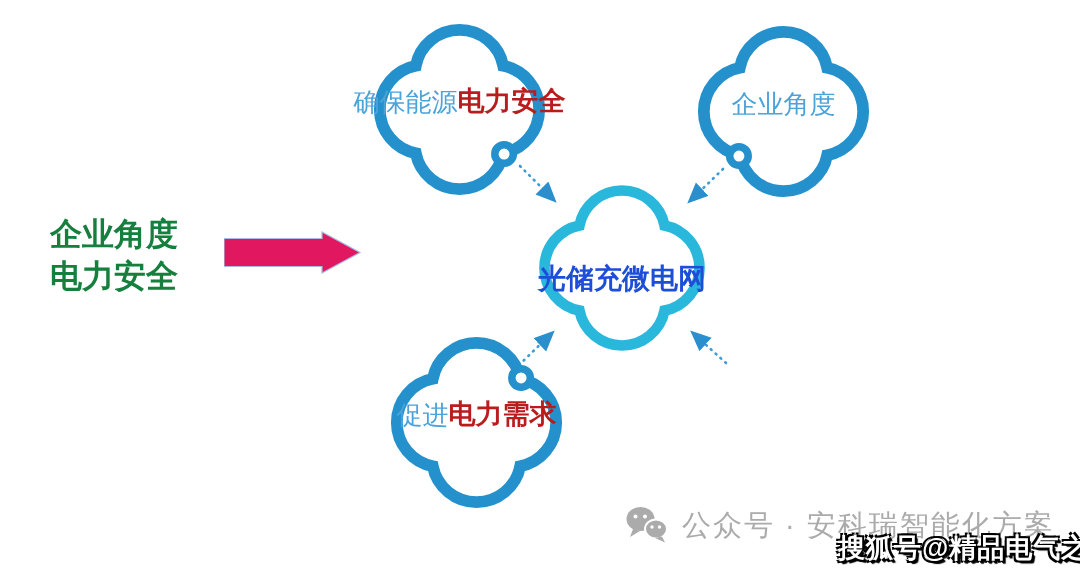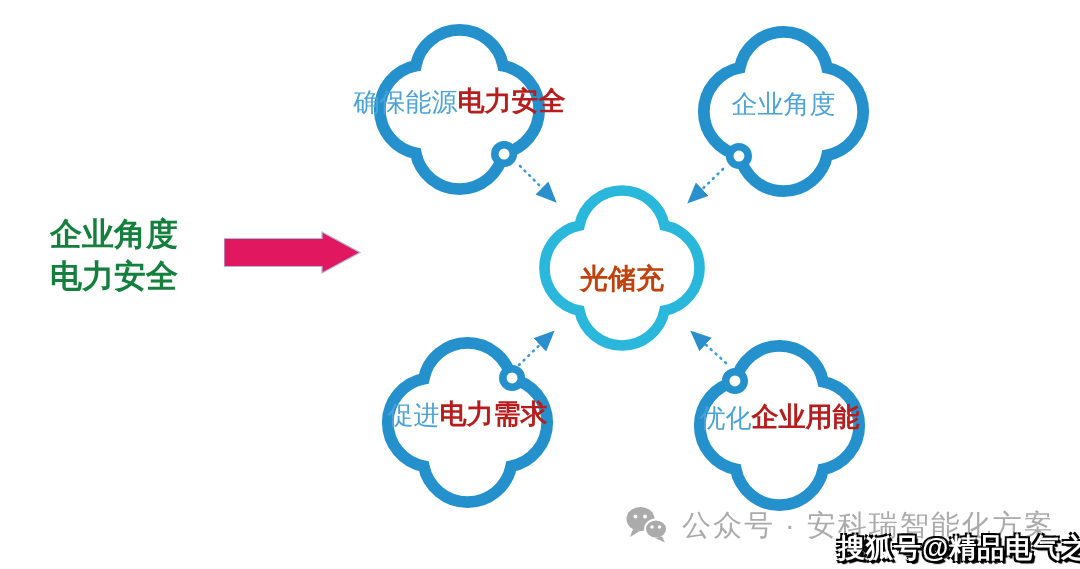--- a/index.html
+++ b/index.html
@@ -30,21 +30,21 @@
   .cloud-text {
     position:absolute; inset:0; z-index:2;
     display:flex; flex-direction:row; align-items:center; justify-content:center;
     text-align:center; white-space:nowrap;
   }
   .cloud-text.lift { padding-bottom:16px; }
   .cloud-text.drop { padding-top:22px; }
   .l1 { font-size:26px; color:#4BA3DA; line-height:30px; }
   .l2 { font-size:27px; color:#b91c1c; font-weight:bold; line-height:33px; }
   .cloud-center .l1, .cloud-center .l2 {
-    color:#c2410c; font-weight:bold; font-size:28px; line-height:36px;
+    color:#1d4ed8; font-weight:bold; font-size:28px; line-height:36px;
   }
 
   
   .connectors { position:absolute; left:0; top:0; z-index:1; }
   .connectors line {
     stroke:#3E9BD6; stroke-width:2.6;
     stroke-dasharray:1 5.5; stroke-linecap:round;
   }
 
   
@@ -104,48 +104,39 @@
   <div class="cloud" style="left:691px; top:19px;">
     <svg viewBox="-110 -110 220 220">
       <path class="quatrefoil" d="M -52 -52 A 53 53 0 0 1 52 -52 A 53 53 0 0 1 52 52 A 53 53 0 0 1 -52 52 A 53 53 0 0 1 -52 -52 Z"></path>
       <circle class="node-ring" cx="-53" cy="53" r="11"></circle>
     </svg>
     <div class="cloud-text lift">
       <div class="l1">企业角度</div>
     </div>
   </div>
 
-  <div class="cloud" style="left:375px; top:330px;">
+  <div class="cloud" style="left:384px; top:330px;">
     <svg viewBox="-110 -110 220 220">
       <path class="quatrefoil" d="M -52 -52 A 53 53 0 0 1 52 -52 A 53 53 0 0 1 52 52 A 53 53 0 0 1 -52 52 A 53 53 0 0 1 -52 -52 Z"></path>
       <circle class="node-ring" cx="53" cy="-53" r="11"></circle>
     </svg>
     <div class="cloud-text lift">
       <div class="l1">促进</div>
       <div class="l2">电力需求</div>
     </div>
   </div>
 
-  <div class="cloud" style="left:687px; top:333px;">
-    <svg viewBox="-110 -110 220 220">
-      <path class="quatrefoil" d="M -52 -52 A 53 53 0 0 1 52 -52 A 53 53 0 0 1 52 52 A 53 53 0 0 1 -52 52 A 53 53 0 0 1 -52 -52 Z"></path>
-      <circle class="node-ring" cx="-53" cy="-53" r="11"></circle>
-    </svg>
-    <div class="cloud-text lift">
-      <div class="l1">优化</div>
-      <div class="l2">企业用能</div>
-    </div>
-  </div>
 
   <div class="cloud cloud-center" style="left:532px; top:178px; width:180px; height:180px;">
     <svg viewBox="-110 -110 220 220">
       <path class="quatrefoil" d="M -52 -52 A 53 53 0 0 1 52 -52 A 53 53 0 0 1 52 52 A 53 53 0 0 1 -52 52 A 53 53 0 0 1 -52 -52 Z"></path>
     </svg>
     <div class="cloud-text drop">
       <div class="l1">光储充</div>
+      <div class="l2">微电网</div>
     </div>
   </div>
 
   <div class="wechat-mark">
     <svg width="42" height="37" viewBox="0 0 42 37">
       <ellipse cx="14.5" cy="13" rx="14" ry="12" fill="#ABABAB"></ellipse>
       <polygon points="7,23 4,31 14,25" fill="#ABABAB"></polygon>
       <circle cx="9.5" cy="10.5" r="2" fill="#ffffff"></circle>
       <circle cx="19" cy="10.5" r="2" fill="#ffffff"></circle>
       <ellipse cx="30" cy="23" rx="11" ry="9.5" fill="#ABABAB" stroke="#ffffff" stroke-width="2"></ellipse>

